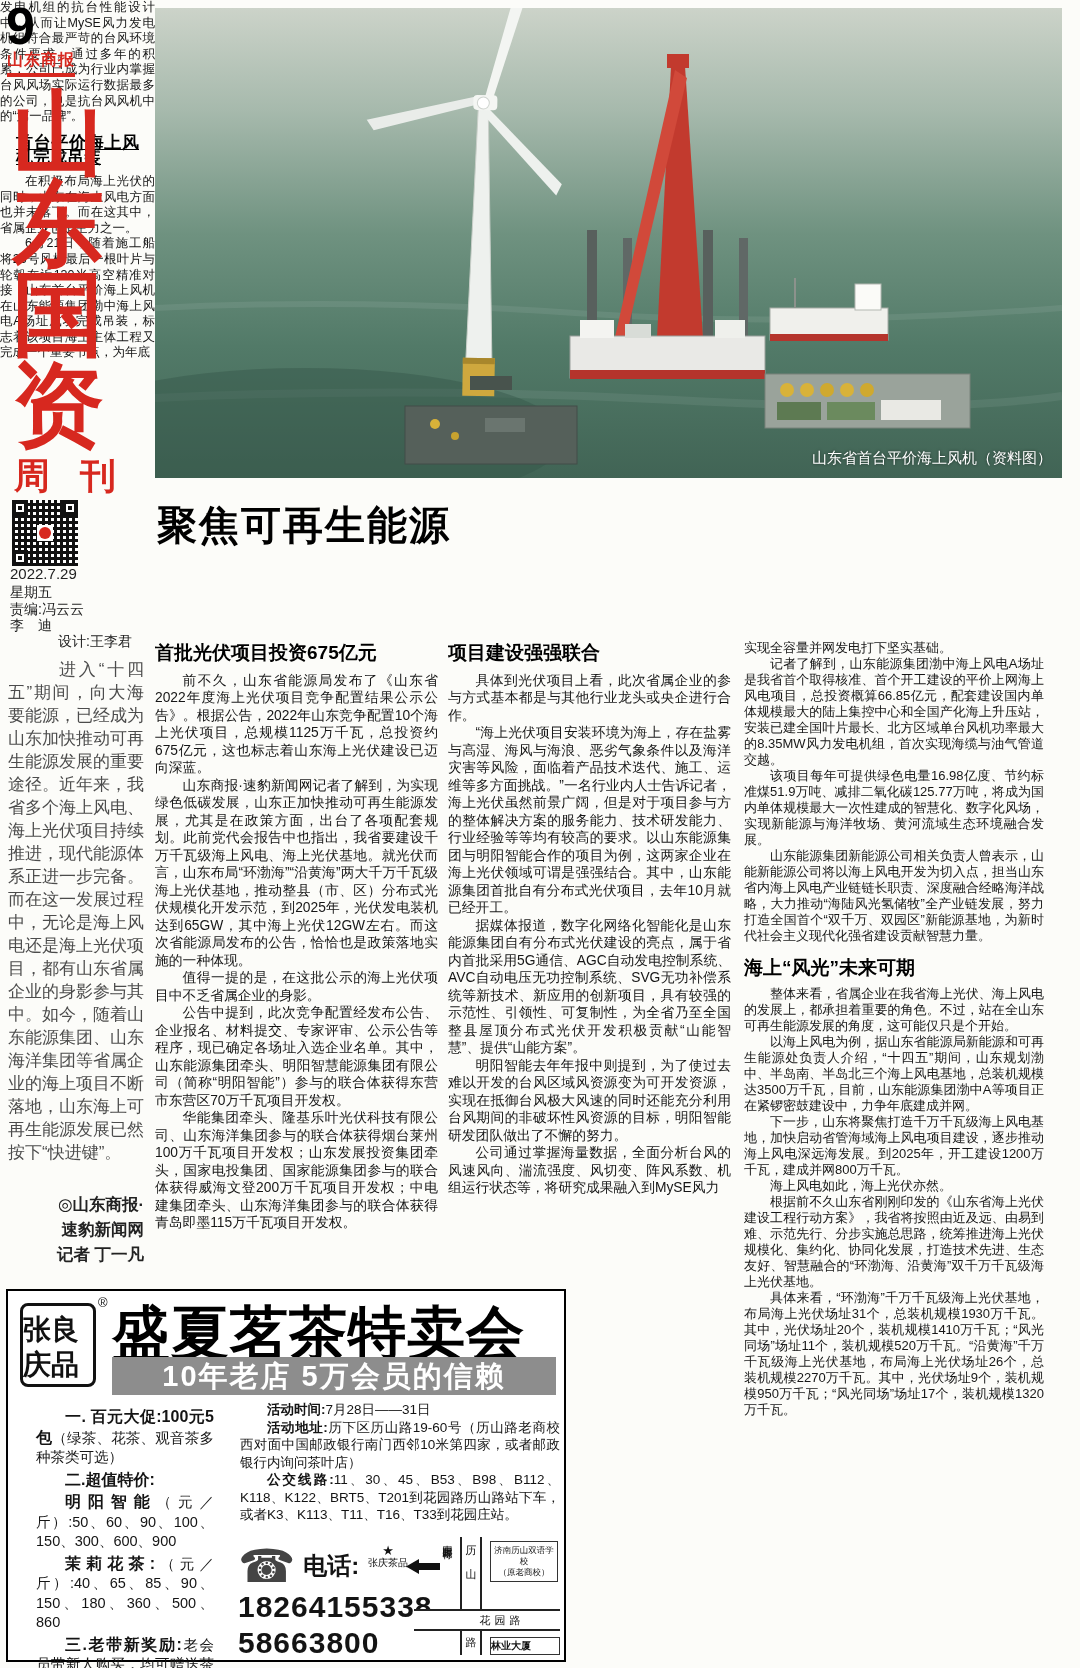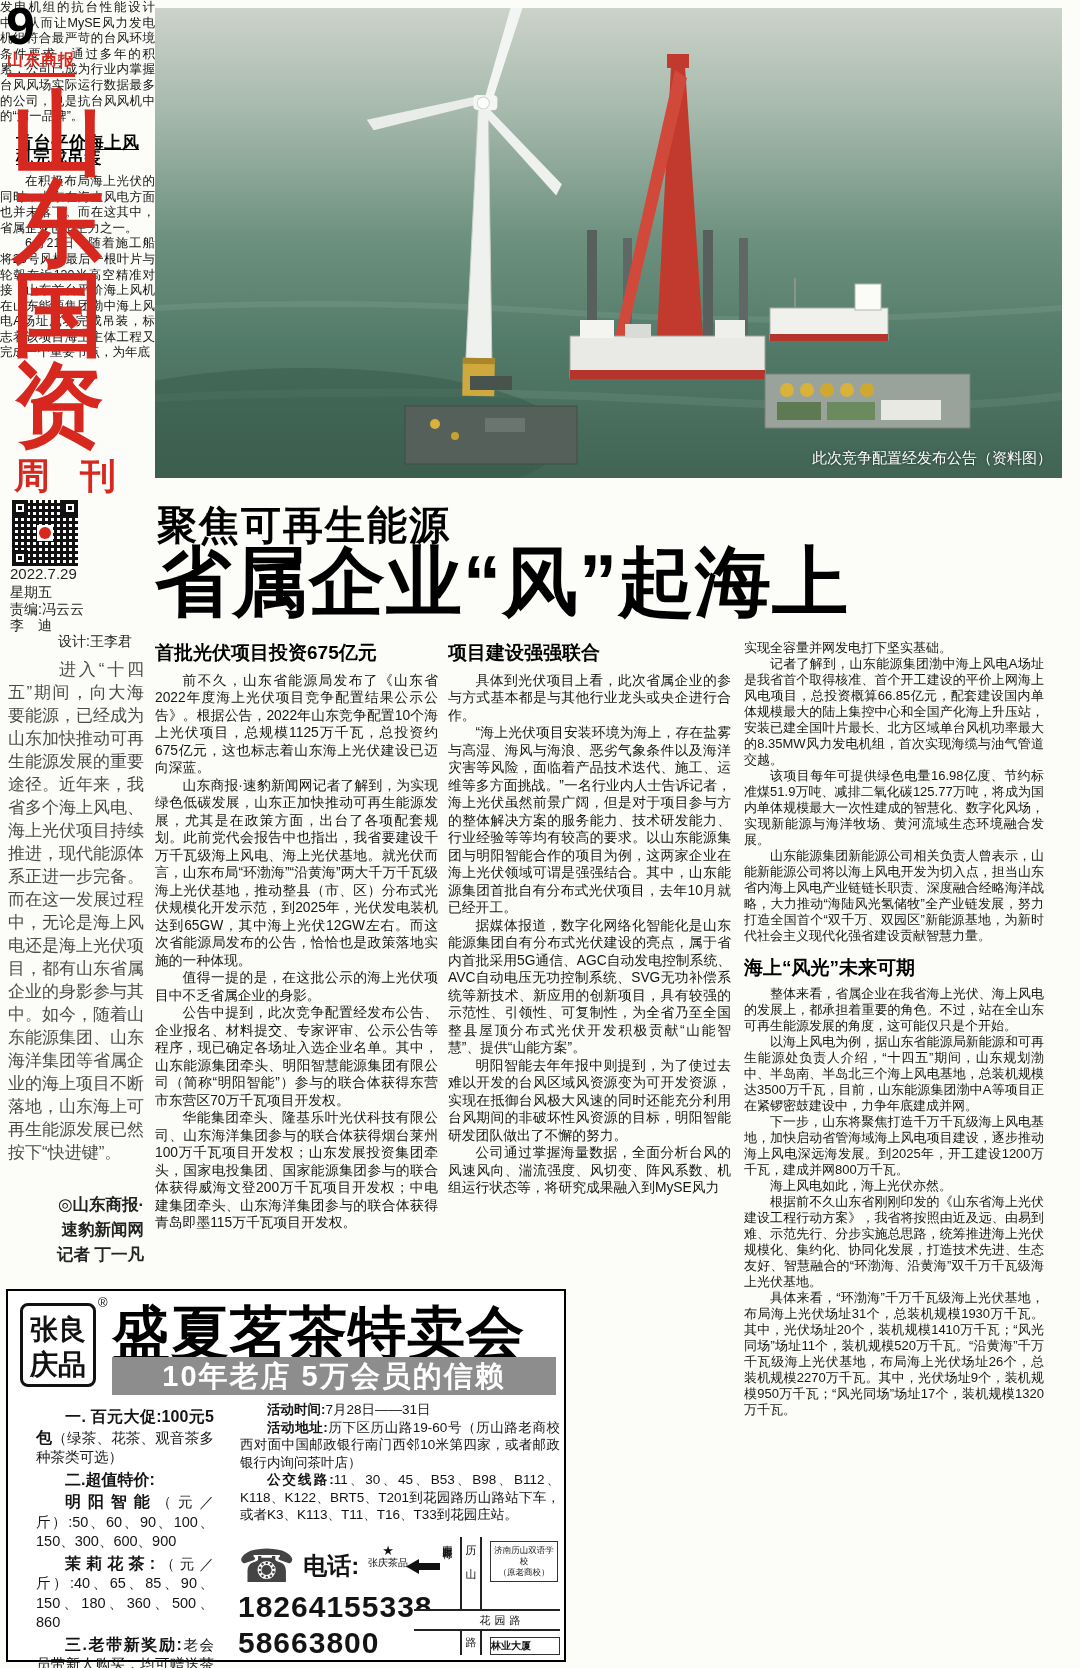--- a/index.html
+++ b/index.html
@@ -52,21 +52,21 @@
          text-align:justify;}
   #col2b p{margin:0;text-indent:2em;}
   #col2b p.cont{text-indent:0;}
   #col2b .colhead{font-size:17px;margin:10px 16px 8px;text-decoration:underline;}
   #col3{left:744px;width:300px;font-size:13px;line-height:16px;height:1028px;overflow:hidden;}
 
   
   .ad{position:absolute;left:6px;top:1289px;width:560px;height:373px;border:2px solid #000;
       background:#fff;box-sizing:border-box;}
   .ad-logo{position:absolute;left:12px;top:12px;width:76px;height:84px;border:3px solid #111;border-radius:8px;
-           text-align:center;font-weight:900;font-size:28px;line-height:1.25;padding-top:6px;box-sizing:border-box;color:#111;}
+           font-weight:900;font-size:28px;line-height:1.25;padding-top:6px;box-sizing:border-box;color:#111;}
   .ad-reg{position:absolute;left:90px;top:4px;font-size:13px;color:#111;}
   .ad-title{position:absolute;left:104px;top:4px;font-size:58px;font-weight:900;color:#000;letter-spacing:1px;white-space:nowrap;}
   .ad-band{position:absolute;left:104px;top:66px;width:444px;height:38px;background:#8d8d8d;color:#fff;
            font-size:29px;font-weight:600;text-align:center;line-height:38px;letter-spacing:2px;white-space:nowrap;}
   .ad-left{position:absolute;left:12px;top:116px;width:210px;font-size:14.5px;line-height:19.5px;text-align:justify;}
   .ad-left p{margin:0 16px 2px;text-indent:2em;}
   .ad-left .h{font-weight:900;font-size:16px;}
   .ad-right{position:absolute;left:232px;top:110px;width:320px;font-size:13.5px;line-height:17.5px;text-align:justify;}
   .ad-right p{margin:0;text-indent:2em;}
   .ad-right .h{font-weight:900;}
@@ -186,25 +186,24 @@
       </g>
 
       <g>
         <rect x="250" y="398" width="172" height="58" fill="#55605a" stroke="#434d48"></rect>
         <circle cx="280" cy="416" r="5" fill="#d8b239"></circle>
         <circle cx="300" cy="428" r="4" fill="#c7a22f"></circle>
         <rect x="330" y="410" width="40" height="14" fill="#6a756f"></rect>
         <rect x="315" y="368" width="42" height="14" fill="#48534d"></rect>
       </g>
     </svg>
-    <div class="photo-caption">此次竞争配置经发布公告（资料图）</div>
+    <div class="photo-caption">山东省首台平价海上风机（资料图）</div>
   </div>
 
   <div class="kicker">聚焦可再生能源</div>
-  <div class="headline">省属企业“风”起海上</div>
 
   <div class="col" id="col1">
     <div class="colhead">首批光伏项目投资675亿元</div>
     <p>前不久，山东省能源局发布了《山东省2022年度海上光伏项目竞争配置结果公示公告》。根据公告，2022年山东竞争配置10个海上光伏项目，总规模1125万千瓦，总投资约675亿元，这也标志着山东海上光伏建设已迈向深蓝。</p>
     <p>山东商报·速豹新闻网记者了解到，为实现绿色低碳发展，山东正加快推动可再生能源发展，尤其是在政策方面，出台了各项配套规划。此前党代会报告中也指出，我省要建设千万千瓦级海上风电、海上光伏基地。就光伏而言，山东布局“环渤海”“沿黄海”两大千万千瓦级海上光伏基地，推动整县（市、区）分布式光伏规模化开发示范，到2025年，光伏发电装机达到65GW，其中海上光伏12GW左右。而这次省能源局发布的公告，恰恰也是政策落地实施的一种体现。</p>
     <p>值得一提的是，在这批公示的海上光伏项目中不乏省属企业的身影。</p>
     <p>公告中提到，此次竞争配置经发布公告、企业报名、材料提交、专家评审、公示公告等程序，现已确定各场址入选企业名单。其中，山东能源集团牵头、明阳智慧能源集团有限公司（简称“明阳智能”）参与的联合体获得东营市东营区70万千瓦项目开发权。</p>
     <p>华能集团牵头、隆基乐叶光伏科技有限公司、山东海洋集团参与的联合体获得烟台莱州100万千瓦项目开发权；山东发展投资集团牵头，国家电投集团、国家能源集团参与的联合体获得威海文登200万千瓦项目开发权；中电建集团牵头、山东海洋集团参与的联合体获得青岛即墨115万千瓦项目开发权。</p>
   </div>
 

